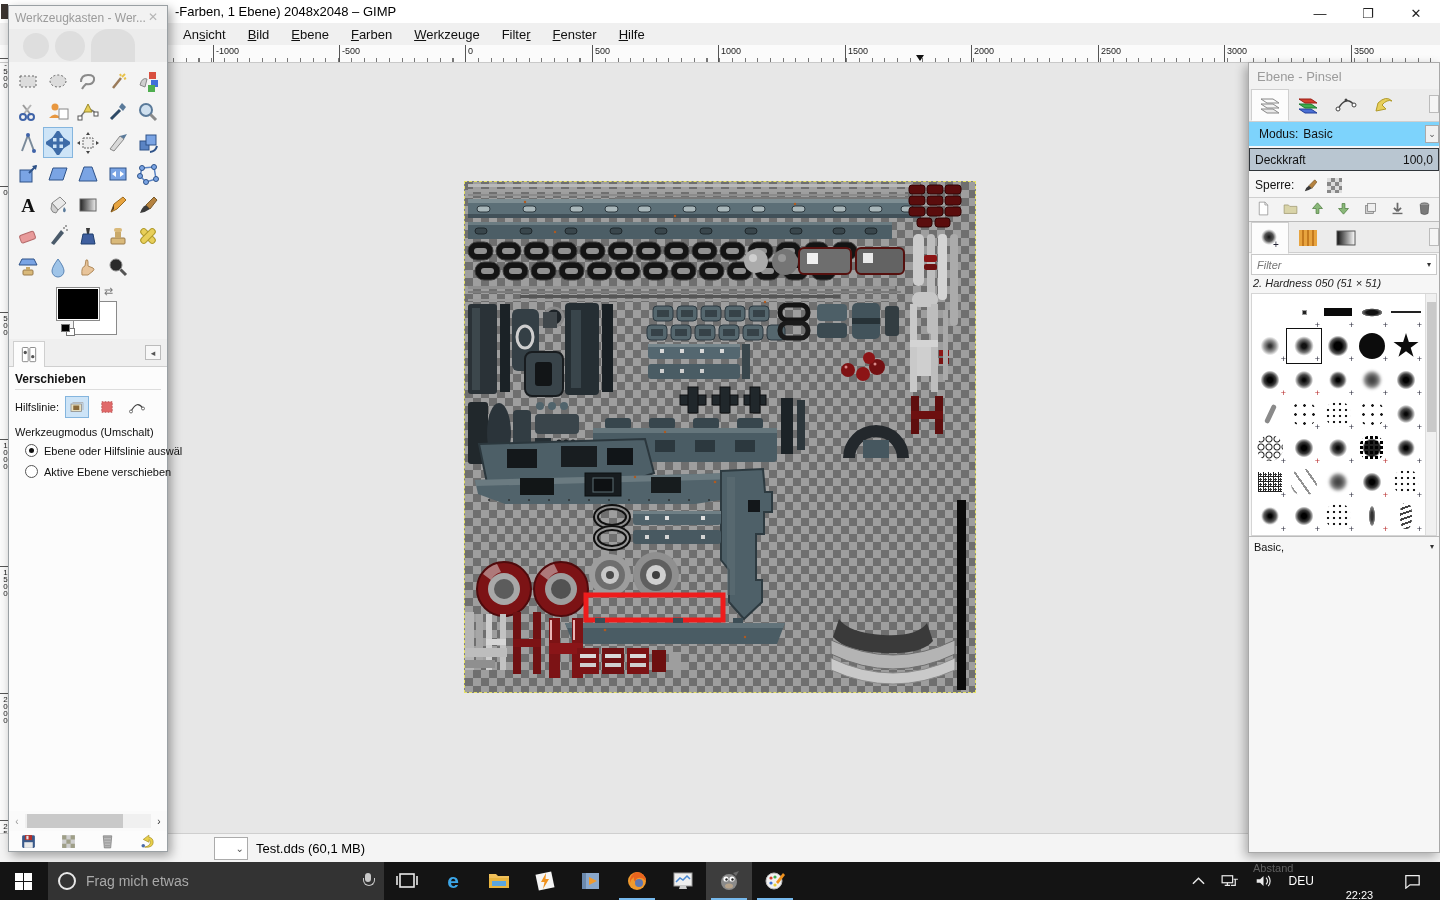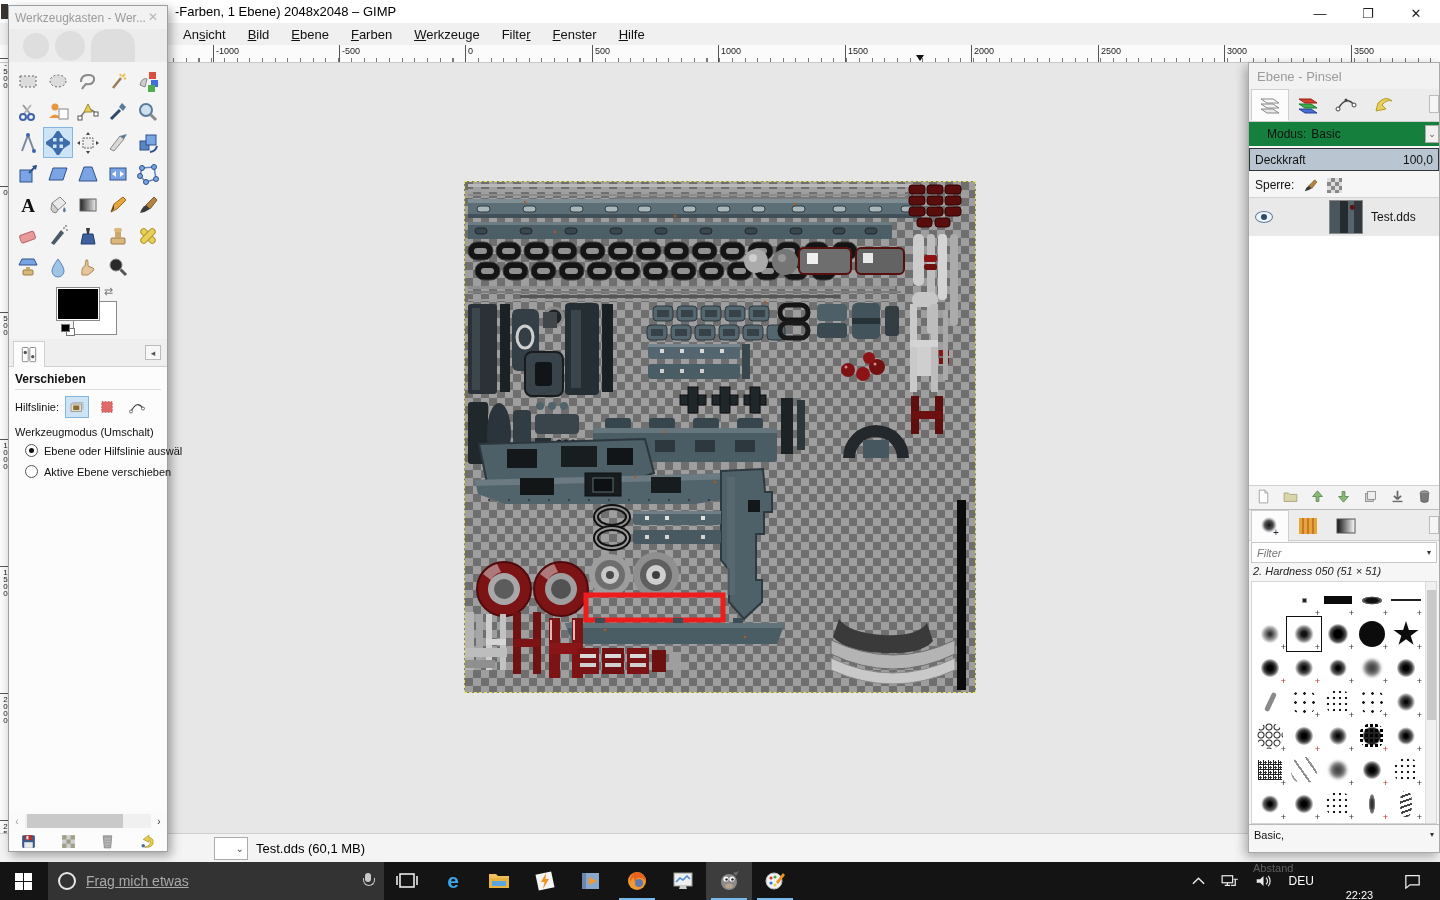--- a/index.html
+++ b/index.html
@@ -86,21 +86,21 @@
   .tb-buttons { position:absolute; left:0; bottom:0; width:158px; height:20px; background:#fcfcfc; display:flex; justify-content:space-around; align-items:center; }
 
   
   .dock { position:absolute; left:1248px; top:62px; width:192px; height:791px; background:#f6f6f6;
     border:1px solid #a9a9a9; box-shadow:-3px 4px 10px rgba(0,0,0,.3); overflow:hidden; }
   .dock-title { height:26px; background:#f2f2f2; display:flex; align-items:center; padding:0 8px; color:#9b9b9b; font-size:13px; }
   .dock-tabs { height:33px; background:#ececec; border-bottom:1px solid #cfcfcf; display:flex; padding-left:2px; position:relative; }
   .dock-tab { width:38px; height:32px; display:flex; align-items:center; justify-content:center; border:1px solid transparent; }
   .dock-tab.active { background:#fcfcfc; border:1px solid #cfcfcf; border-bottom:1px solid #fcfcfc; }
   .tab-edge-btn { position:absolute; right:0; top:6px; width:10px; height:18px; border:1px solid #bbb; background:#f5f5f5; }
-  .mode-row { height:24px; display:flex; align-items:center; padding:0 18px; font-size:12px; gap:5px; position:relative; background:#15803d; }
+  .mode-row { height:24px; display:flex; align-items:center; padding:0 10px; font-size:12px; gap:5px; position:relative; background:#7dd3fc; }
   .mode-dd { position:absolute; right:0; top:3px; width:14px; height:18px; border:1px solid #aaa; background:#f0f0f0; color:#555; font-size:9px; text-align:center; line-height:16px; }
   .opacity-row { margin:2px 0; height:23px; background:#b9c6d1; border:1px solid #30353a; display:flex; align-items:center; justify-content:space-between; padding:0 5px; font-size:12px; color:#111; }
   .lock-row { height:24px; display:flex; align-items:center; gap:8px; padding:0 6px; font-size:12px; }
   .lock-checker { width:15px; height:15px; background:conic-gradient(#888 25%,#ddd 0 50%,#888 0 75%,#ddd 0); background-size:8px 8px; }
   .layer-list { height:288px; background:#ffffff; border-top:1px solid #d5d5d5; }
   .layer-row { height:38px; background:#e9e9e9; display:flex; align-items:center; gap:8px; padding:0 6px; }
   .eye { width:18px; height:12px; position:relative; }
   .eye::before { content:""; position:absolute; inset:0; border:1px solid #5a7a9a; border-radius:50%; background:#eef4fa; }
   .eye::after { content:""; position:absolute; left:6px; top:3px; width:6px; height:6px; border-radius:50%; background:#2d4a66; }
   .layer-thumb { width:34px; height:34px; margin-left:48px; border:1px solid #888;
@@ -154,21 +154,21 @@
   .brush-scroll .thumb { position:absolute; left:1px; top:8px; width:9px; height:130px; background:#c9c9c9; }
   .tag-row { height:20px; border-top:1px solid #bbb; background:#f6f6f6; display:flex; align-items:center; justify-content:space-between; padding:0 5px; font-size:11px; }
 
   
   .taskbar { position:absolute; left:0; top:862px; width:1440px; height:38px; background:#141414; display:flex; align-items:stretch; z-index:50; }
   .tb-btn { width:46px; display:flex; align-items:center; justify-content:center; position:relative; }
   .start-grid { width:17px; height:17px; display:grid; grid-template-columns:8px 8px; grid-template-rows:8px 8px; gap:1px; }
   .start-grid div { background:#fff; }
   .search-box { width:336px; background:#333333; display:flex; align-items:center; gap:10px; padding:0 10px; margin-left:2px; }
   .cortana-ring { width:18px; height:18px; border:2px solid #e8e8e8; border-radius:50%; flex:0 0 18px; }
-  .search-ph { flex:1; color:#a9a9a9; font-size:14px;text-decoration:underline; }
+  .search-ph { flex:1; color:#a9a9a9; font-size:14px; }
   .mic { width:12px; height:16px; position:relative; }
   .mic::before { content:""; position:absolute; left:3px; top:0; width:6px; height:9px; background:#c9c9c9; border-radius:3px; }
   .mic::after { content:""; position:absolute; left:1px; top:5px; width:10px; height:7px; border:1.5px solid #c9c9c9; border-top:none; border-radius:0 0 6px 6px; }
   .app-btn { width:46px; display:flex; align-items:center; justify-content:center; position:relative; }
   .app-btn.active { background:#3d3d3d; }
   .app-btn .underline { position:absolute; left:5px; right:5px; bottom:0; height:2px; background:#76b9ed; }
   .tray { margin-left:auto; display:flex; align-items:center; gap:2px; padding-right:12px; }
   .tray-btn { height:38px; display:flex; align-items:center; justify-content:center; padding:0 7px; color:#eee; }
   .lang { font-size:12px; color:#fff; padding:0 8px; }
   .clock { text-align:center; color:#fff; font-size:11px; line-height:13px; padding:0 8px;margin-top:42px; }
@@ -1020,27 +1020,20 @@
     <span>100,0</span>
   </div>
   <div class="lock-row">
     <span>Sperre:</span>
     <svg width="17" height="17" viewBox="0 0 24 24">
         <path d="M4 20 Q6 14 10 12 L14 16 Q10 19 4 20 Z" fill="#3a3a3a"></path>
         <path d="M10 12 L18 4 L21 7 L14 16 Z" fill="#b5823f" stroke="#7a5a2a"></path>
       </svg>
     <div class="lock-checker"></div>
   </div>
-  <div class="layer-list">
-    <div class="layer-row">
-      <div class="eye"></div>
-      <div class="layer-thumb"></div>
-      <span class="layer-name">Test.dds</span>
-    </div>
-  </div>
   <div class="layer-btns" id="layerBtns">
       <div><svg width="17" height="17" viewBox="0 0 24 24">
           <path d="M6 3 L14 3 L18 7 L18 21 L6 21 Z" fill="#fff" stroke="#888"></path>
           <path d="M14 3 L14 7 L18 7" fill="none" stroke="#888"></path>
         </svg></div>
       <div><svg width="17" height="17" viewBox="0 0 24 24">
           <path d="M3 7 L9 7 L11 9 L21 9 L21 19 L3 19 Z" fill="#d9d4a9" stroke="#9a946a"></path>
         </svg></div>
       <div><svg width="17" height="17" viewBox="0 0 24 24">
           <path d="M12 4 L19 12 L14 12 L14 19 L10 19 L10 12 L5 12 Z" fill="#8ab87a" stroke="#4a7a3a"></path>

